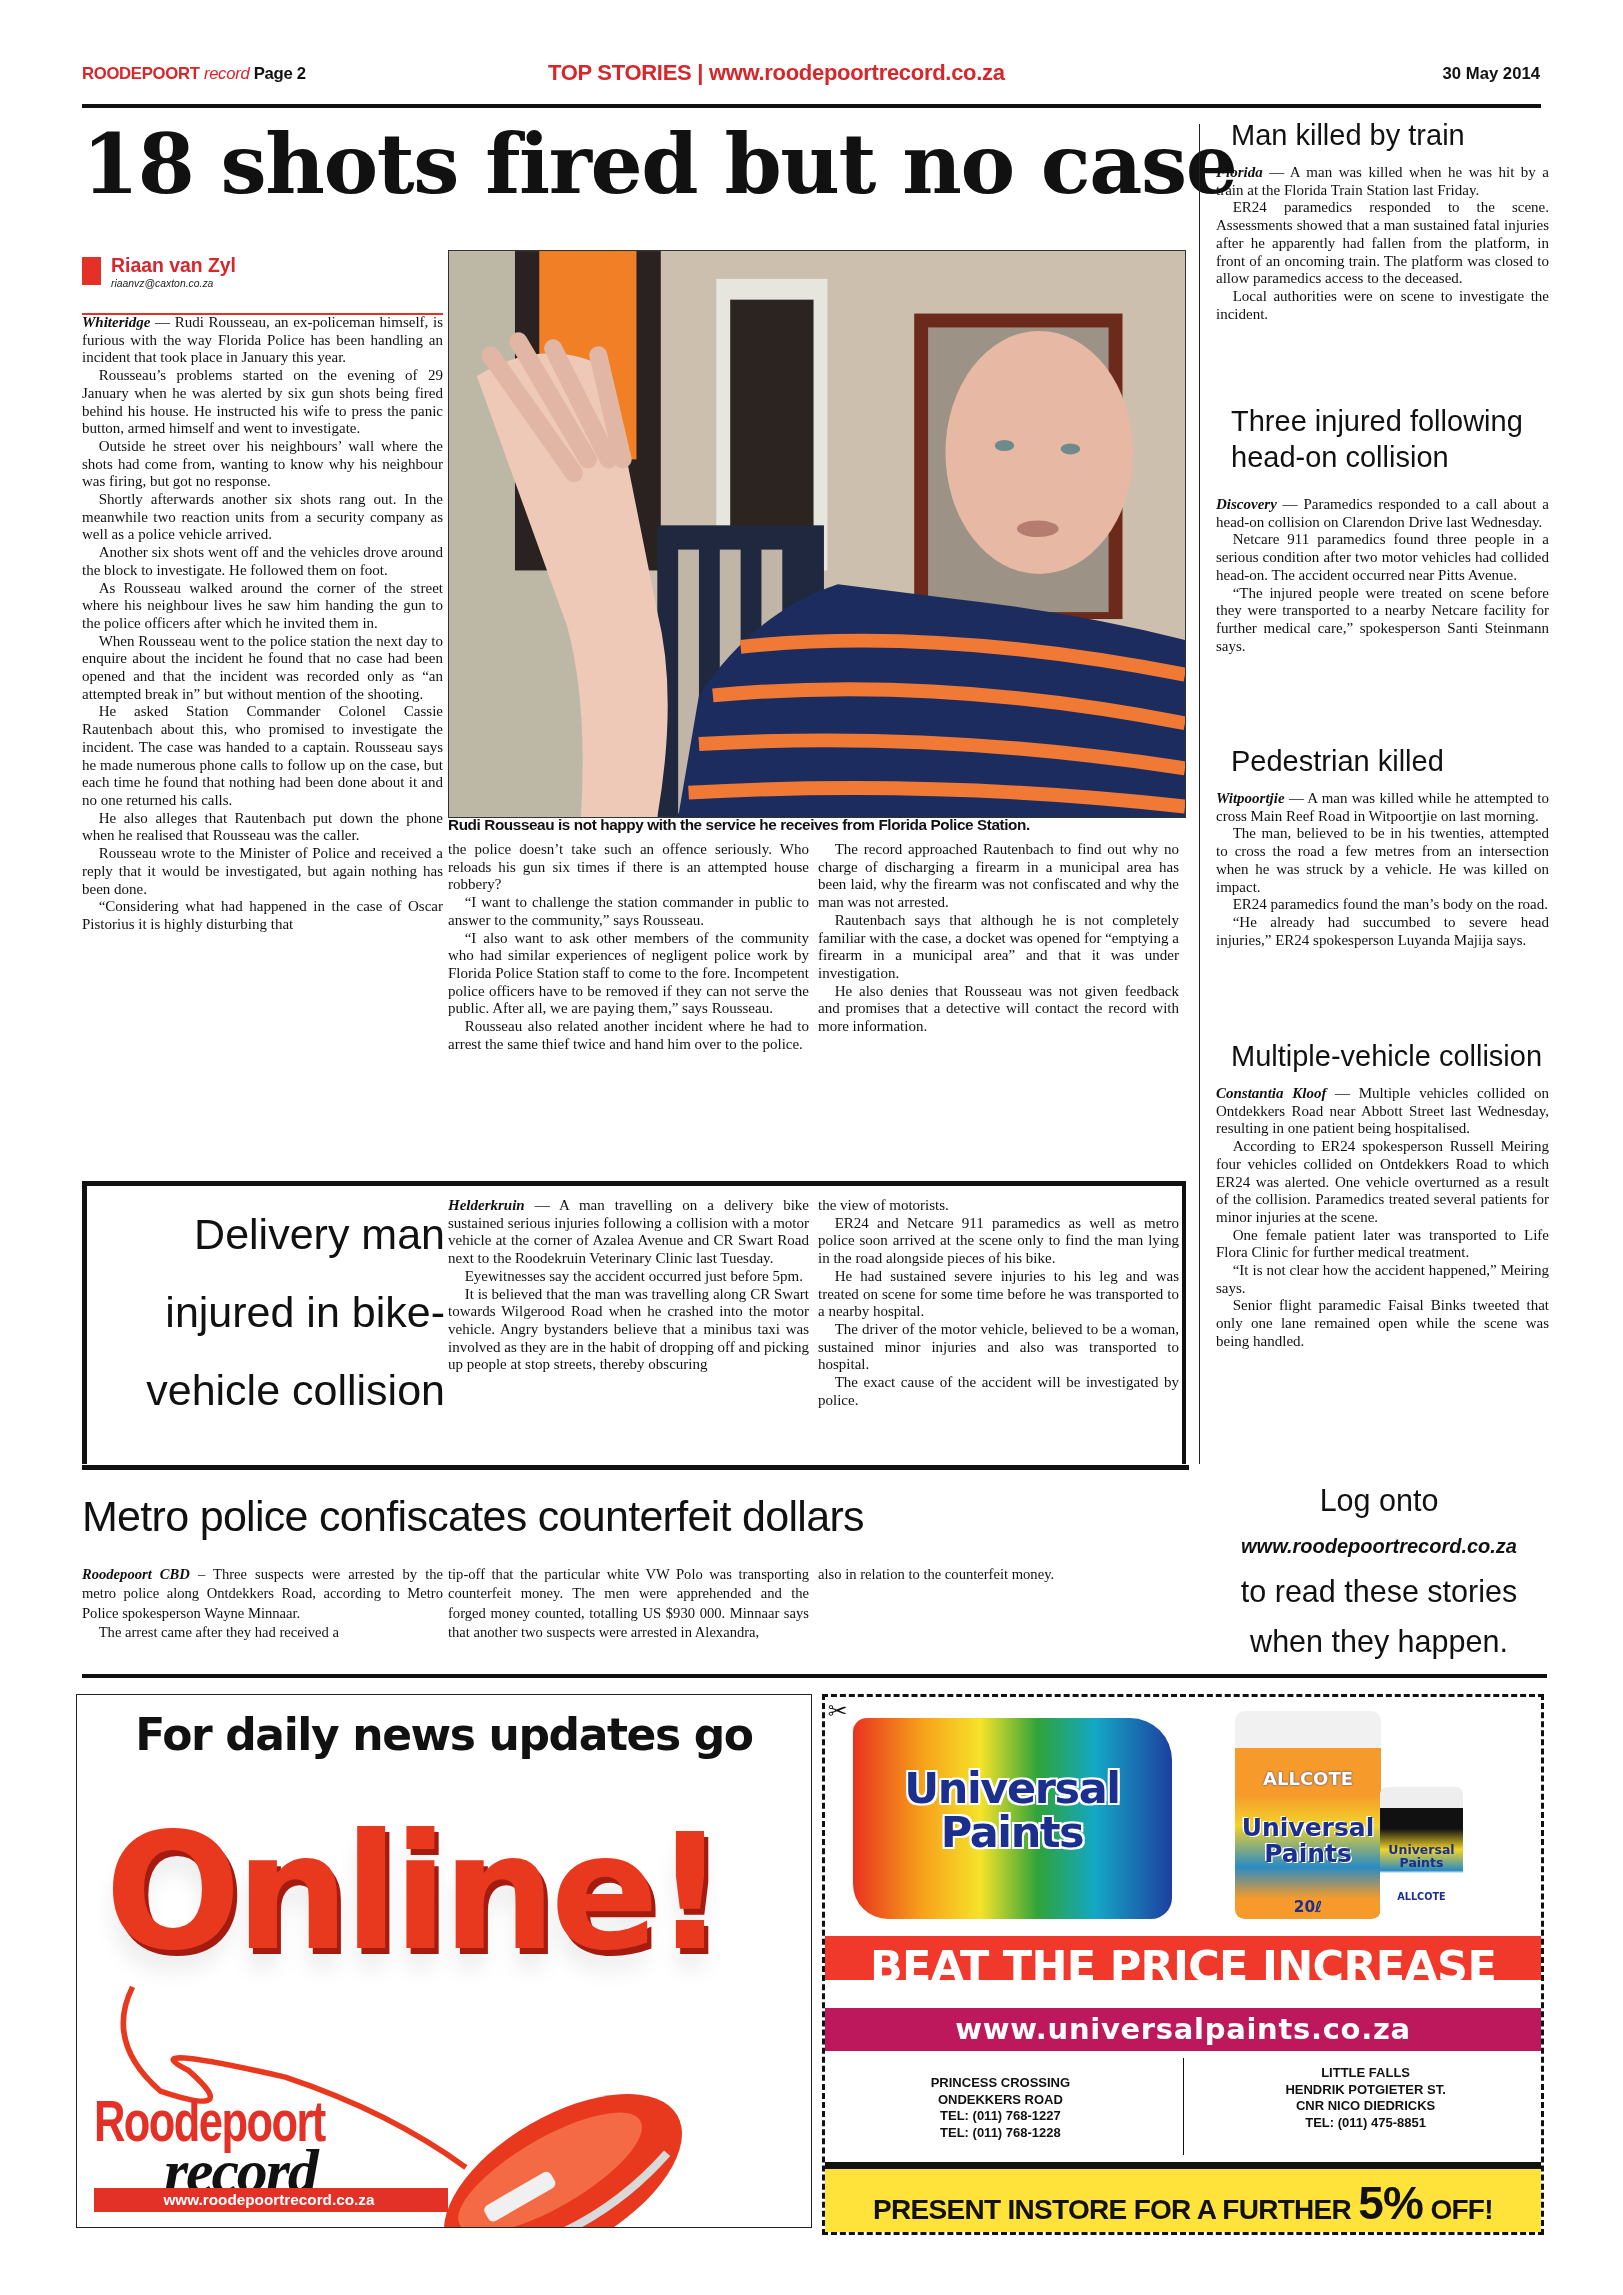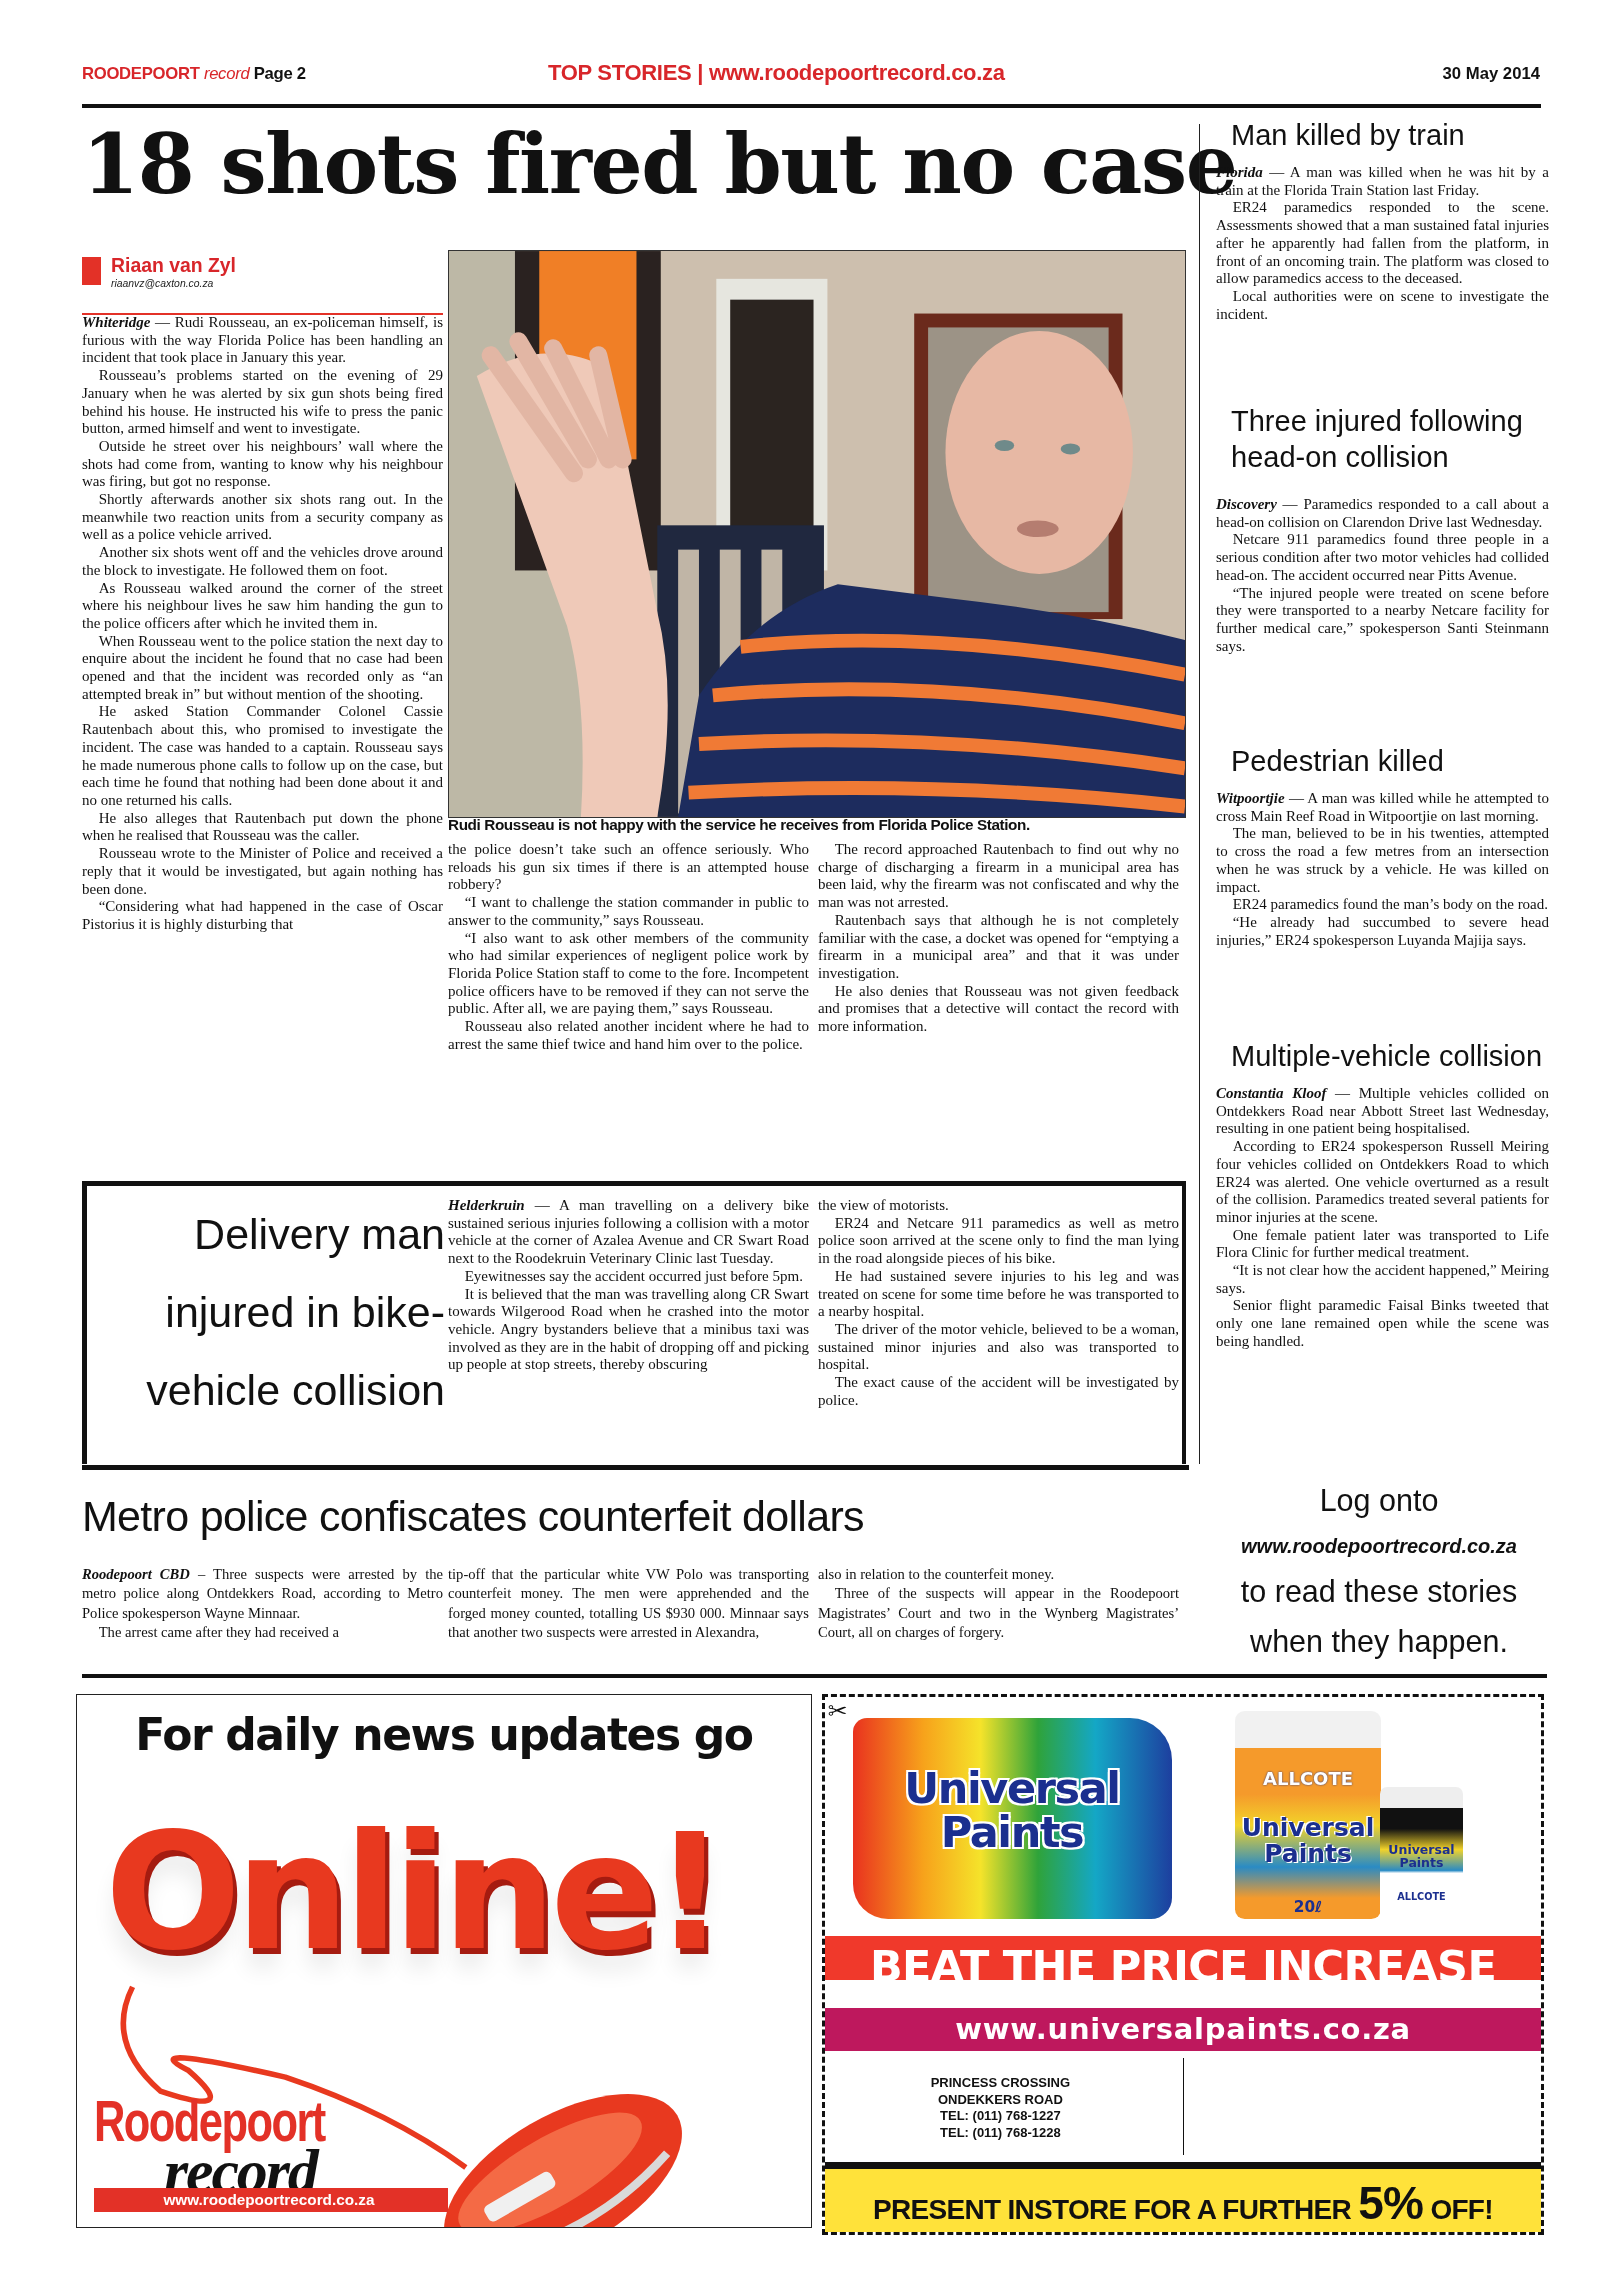--- a/index.html
+++ b/index.html
@@ -247,21 +247,20 @@
 <div class="abs" id="metro-head">Metro police confiscates counterfeit dollars</div>
 <div class="abs col cond" id="metro-col1">
   <p class="first"><span class="dateline">Roodepoort CBD</span><span> – Three suspects were arrested by the metro police along Ontdekkers Road, according to Metro Police spokesperson Wayne Minnaar.</span></p>
   <p>The arrest came after they had received a</p>
 </div>
 <div class="abs col cond" id="metro-col2">
   <p class="first">tip-off that the particular white VW Polo was transporting counterfeit money. The men were apprehended and the forged money counted, totalling US $930 000. Minnaar says that another two suspects were arrested in Alexandra,</p>
 </div>
 <div class="abs col cond" id="metro-col3">
   <p class="first">also in relation to the counterfeit money.</p>
-  <p>Three of the suspects will appear in the Roodepoort Magistrates’ Court and two in the Wynberg Magistrates’ Court, all on charges of forgery.</p>
 </div>
 
 <div class="abs" id="logonto">
   <div class="l1">Log onto</div>
   <div class="l2">www.roodepoortrecord.co.za</div>
   <div class="l3"><span>to read these stories</span><br><span>when they happen.</span></div>
 </div>
 <div class="abs" id="metro-rule-bottom"></div>
 
 <div class="abs" id="online-ad">
@@ -299,20 +298,26 @@
   </div>
   <div class="red">BEAT THE PRICE INCREASE</div>
   <div class="blue">www.universalpaints.co.za</div>
   <div class="store s1">
     <div>PRINCESS CROSSING</div>
     <div>ONDEKKERS ROAD</div>
     <div>TEL: (011) 768-1227</div>
     <div>TEL: (011) 768-1228</div>
   </div>
   <div class="divider"></div>
+  <div class="store s2">
+    <div>LITTLE FALLS</div>
+    <div>HENDRIK POTGIETER ST.</div>
+    <div>CNR NICO DIEDRICKS</div>
+    <div>TEL: (011) 475-8851</div>
+  </div>
   <div class="blackbar"></div>
   <div class="yellow">
     <span>PRESENT INSTORE FOR A FURTHER</span>
     <span class="big">5%</span>
     <span>OFF!</span>
   </div>
 </div>
 
 
 </body></html>

